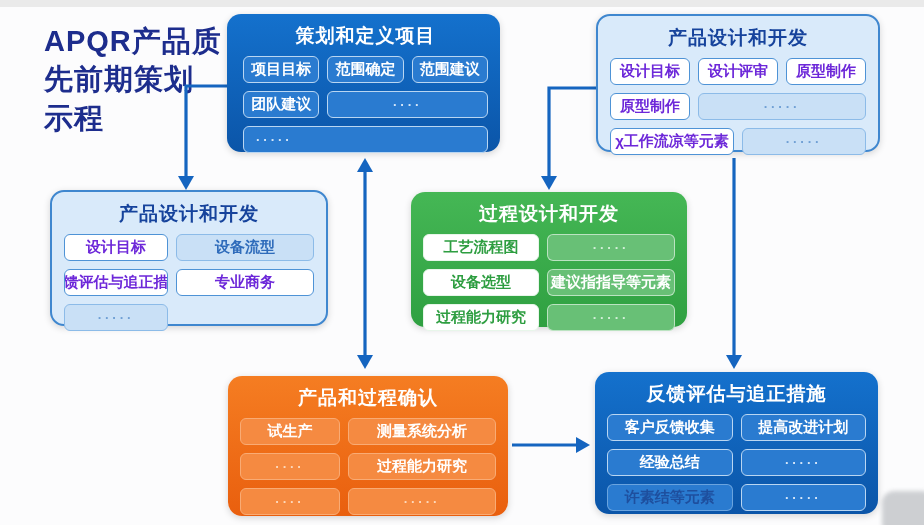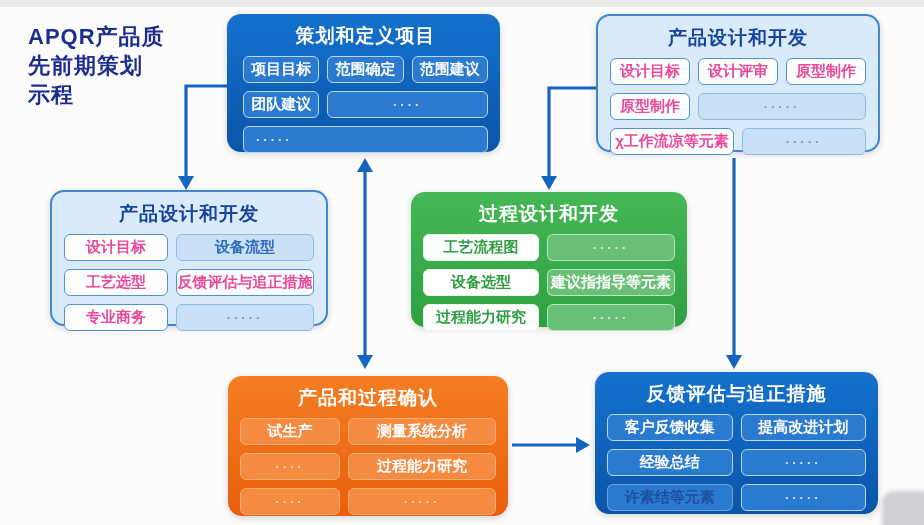--- a/index.html
+++ b/index.html
@@ -12,22 +12,22 @@
   html,body{margin:0;padding:0;}
   body{
     width:924px;height:525px;position:relative;overflow:hidden;
     background:#fcfcfd;
     font-family:"Liberation Sans","DejaVu Sans",sans-serif;
   }
   .top-strip{position:absolute;left:0;top:0;width:924px;height:7px;background:#eaeaea;}
   .corner-blob{position:absolute;right:-10px;bottom:-12px;width:52px;height:46px;
     background:#a7abb0;opacity:.55;border-radius:12px;filter:blur(2px);}
   .page-title{
-    position:absolute;left:28px;top:22px;width:190px;
-    font-size:22px;font-weight:800;line-height:1.32;color:var(--title_color);
+    position:absolute;left:44px;top:22px;width:190px;
+    font-size:29px;font-weight:800;line-height:1.32;color:var(--title_color);
     letter-spacing:1px;white-space:pre-line;
   }
   .box{
     position:absolute;border-radius:14px;box-sizing:border-box;
     padding:9px 12px 10px 12px;box-shadow:0 2px 7px rgba(0,0,0,.16);
   }
   .box-title{
     margin:0 0 7px 0;text-align:center;font-size:19px;font-weight:800;letter-spacing:1px;
   }
   .grid{display:grid;gap:8px;}
@@ -44,21 +44,21 @@
   
   .solid{background:linear-gradient(180deg,#1471cd,var(--deep_blue2));}
   .solid .box-title{color:#ffffff;}
   .chip-solid{background:var(--chip_blue);border:1.6px solid var(--chip_blue_border);color:#ffffff;}
   .chip-solid.dots{color:#d7e7f8;}
   .chip-faded{background:var(--chip_blue);border:1.6px solid rgba(185,214,242,.45);color:#1e4f9e;}
 
   
   .light{background:var(--light_bg);border:2px solid var(--light_border);}
   .light .box-title{color:var(--navy_text);}
-  .chip-white{background:#ffffff;border:1.6px solid #4e93d6;color:#ec4899;}
+  .chip-white{background:#ffffff;border:1.6px solid #4e93d6;color:#6d28d9;}
   .chip-tint{background:#c9e0f6;border:1.6px solid #8cbbe8;color:#2f6cbb;}
   .chip-tint.dots{color:#6f9fd4;}
 
   
   .greenbox{background:linear-gradient(180deg,#45b755,var(--green2));}
   .greenbox .box-title{color:#ffffff;}
   .chip-gwhite{background:#ffffff;border:1.6px solid #e8f6ea;color:var(--green_text);}
   .chip-gtint{background:var(--green_tint);border:1.6px solid rgba(255,255,255,.55);color:#ffffff;}
   .chip-gtint.dots{color:#d3efd9;}
 
@@ -141,21 +141,20 @@
     <span class="chip chip-white s3">χ工作流凉等元素</span>
     <span class="chip chip-tint s3 dots">·····</span>
   </div>
 </section>
 
 <section class="box light" id="box-pdd-left">
   <h2 class="box-title">产品设计和开发</h2>
   <div class="grid">
     <span class="chip chip-white">设计目标</span>
     <span class="chip chip-tint">设备流型</span>
-    <span class="chip chip-white">工艺选型</span>
     <span class="chip chip-white">反馈评估与追正措施</span>
     <span class="chip chip-white">专业商务</span>
     <span class="chip chip-tint dots">·····</span>
   </div>
 </section>
 
 <section class="box greenbox" id="box-process">
   <h2 class="box-title">过程设计和开发</h2>
   <div class="grid">
     <span class="chip chip-gwhite">工艺流程图</span>

